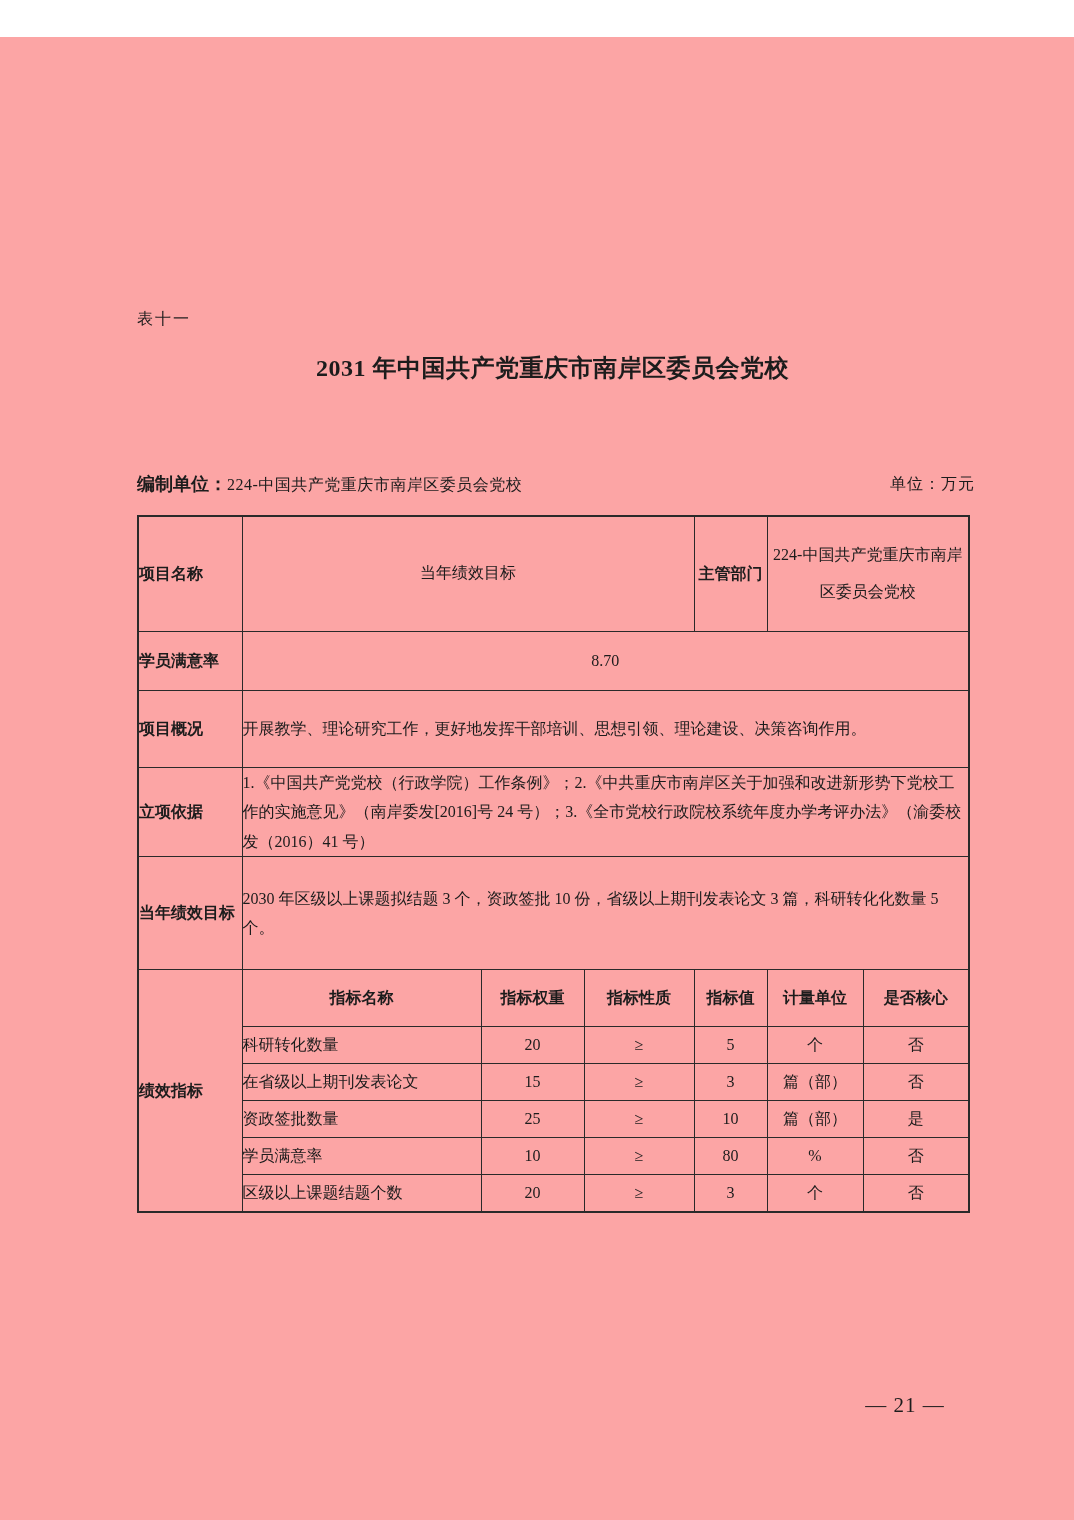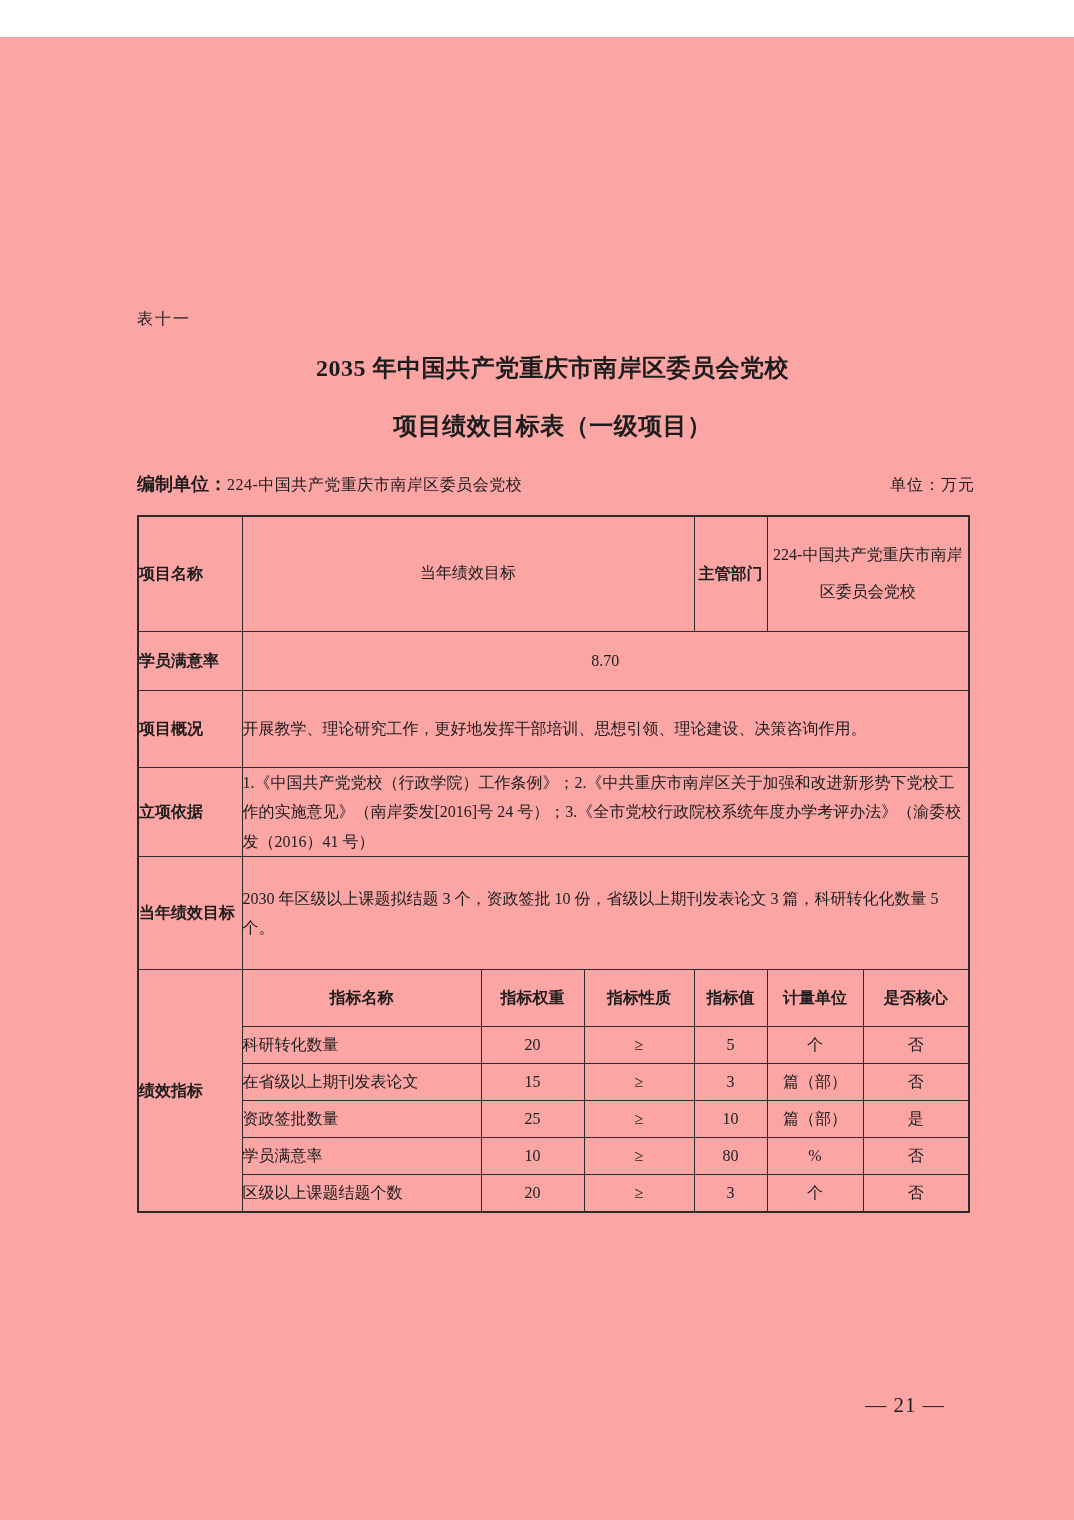--- a/index.html
+++ b/index.html
@@ -32,21 +32,21 @@
   }
   .title.t1 { top: 315px; }
   .title.t2 { top: 373px; }
   .prep-row {
     position: absolute;
     left: 137px;
     top: 435px;
     width: 838px;
     display: flex;
     justify-content: space-between;
-    align-items: flex-end;
+    align-items: center;
     gap: 40px;
   }
   .prep-label { font-weight: bold; font-size: 18px; }
   .prep-value { font-size: 16px; letter-spacing: 0.5px; }
   .unit-label { font-size: 16px; letter-spacing: 1px; }
 
   table.main {
     position: absolute;
     left: 137px;
     top: 478px;
@@ -114,22 +114,21 @@
     letter-spacing: 1px;
   }
 </style>
 </head>
 <body>
 
 <div class="page">
 
   <div class="tbl-num">表十一</div>
 
-  <div class="title t1">2035 年中国共产党重庆市南岸区委员会党校</div>
-  <div class="title t2">项目绩效目标表（一级项目）</div>
+  <div class="title t1">2031 年中国共产党重庆市南岸区委员会党校</div>
 
   <div class="prep-row">
     <div>
       <span class="prep-label">编制单位：</span><span class="prep-value">224-中国共产党重庆市南岸区委员会党校</span>
     </div>
     <div class="unit-label">单位：万元</div>
   </div>
 
   <table class="main">
     <colgroup>

